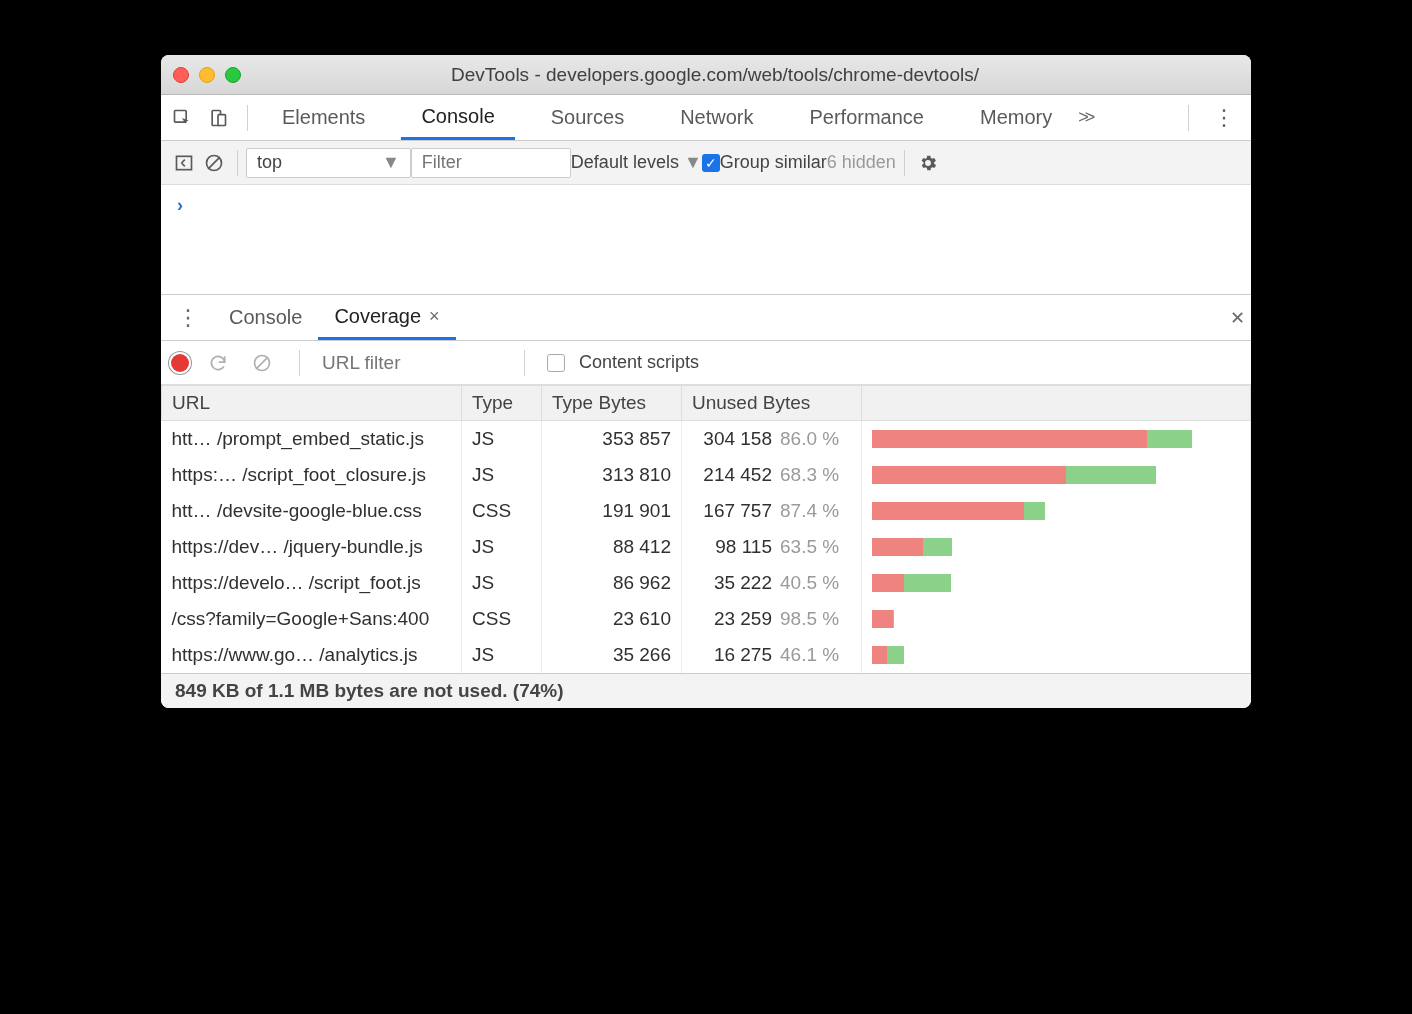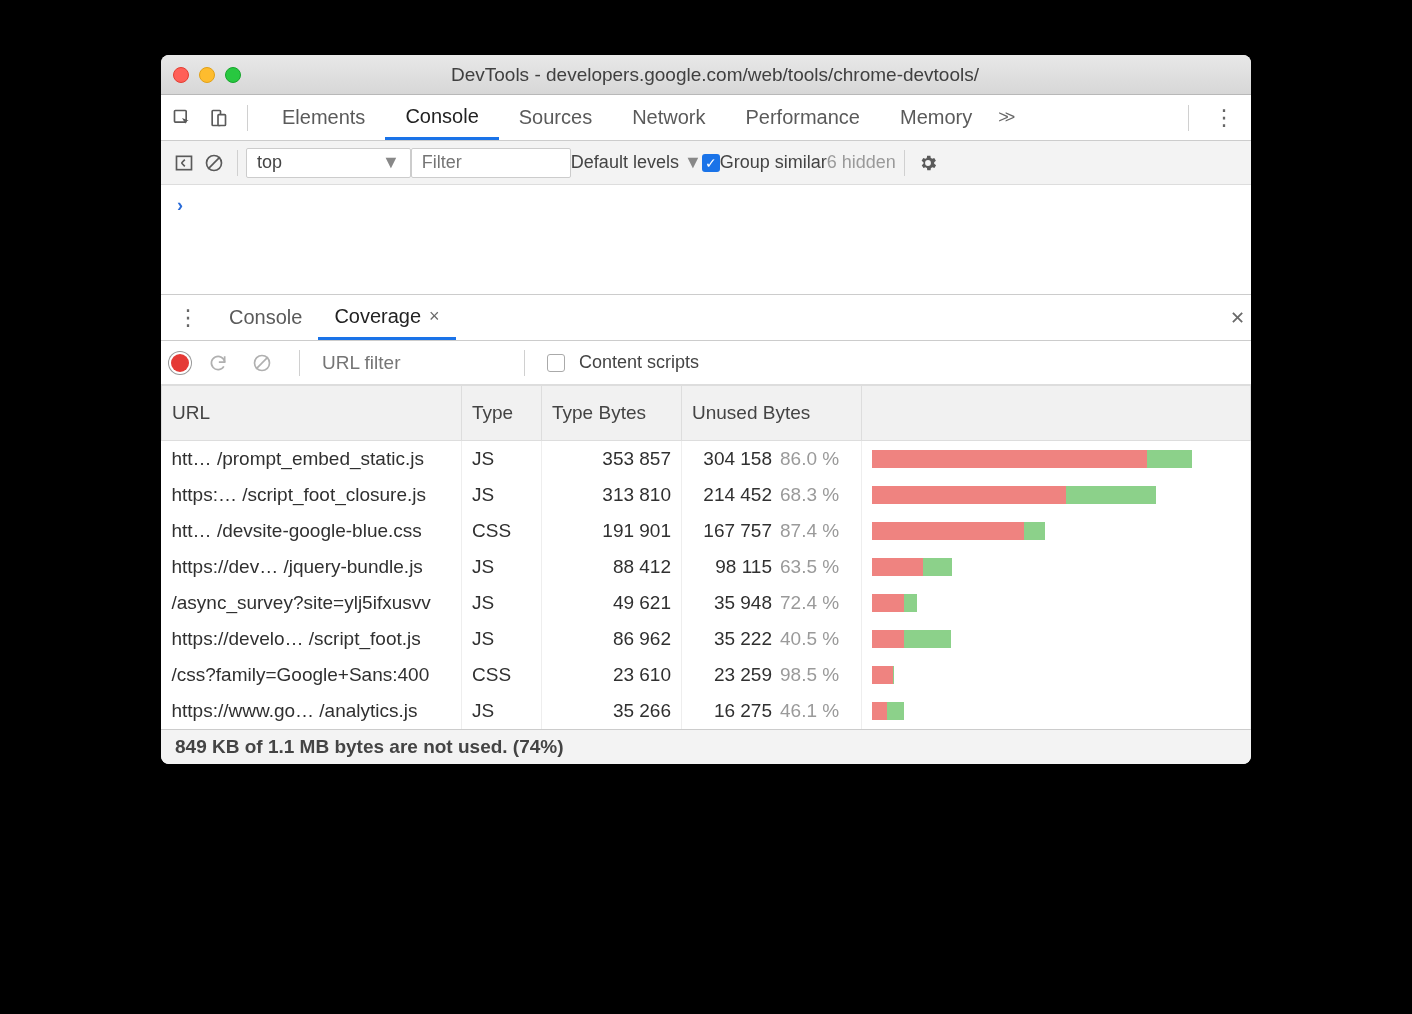--- a/index.html
+++ b/index.html
@@ -47,21 +47,21 @@
     gap: 6px;
   }
   .iconbtn {
     width: 30px; height:30px;
     display:inline-flex; align-items:center; justify-content:center;
     color:#5a5a5a;
     border-radius:3px;
   }
   .iconbtn svg { width:20px; height:20px; }
   .divider { width:1px; height:26px; background:#d0d0d0; margin: 0 8px;}
-  .tabs { display:flex; align-items:flex-end; height:100%; gap: 0px; }
+  .tabs { display:flex; align-items:flex-end; height:100%; gap: 16px; }
   .tab {
     padding: 0 20px;
     height:100%;
     display:flex; align-items:center;
     font-size: 20px;
     color:#5a5a5a;
     cursor:pointer;
   }
   .tab.active { color:#222; border-bottom:3px solid #1a73e8; }
   .spacer { flex:1; }
@@ -124,21 +124,21 @@
   .url-filter { border:none; background:transparent; font-size:19px; color:#9a9a9a; width:180px;}
   .chk-empty { width:18px; height:18px; border:1px solid #aaa; border-radius:3px;}
   .grey-icon { color:#b0b0b0; }
   
   table.cov {
     width:100%; border-collapse:collapse; font-size:19px;
   }
   table.cov th {
     text-align:left; font-weight:normal; color:#444;
     background:#f1f1f1; border:1px solid #ddd;
-    padding:16px 10px; height:34px;
+    padding:6px 10px; height:34px;
   }
   table.cov td {
     border-right:1px solid #eee;
     padding:4px 10px; height:36px;
     white-space:nowrap; overflow:hidden; text-overflow:ellipsis;
   }
   table.cov tr td:first-child { max-width:300px;}
   .col-url { width:300px;}
   .col-type { width:80px;}
   .col-total { width:140px; text-align:right;}
@@ -324,32 +324,20 @@
           <td class="col-total" style="text-align: right;">88 412</td>
           <td class="col-unused"><span class="unused-num">98 115</span><span class="unused-pct">63.5 %</span></td>
           <td class="bar-cell">
             <div class="bar" style="width:80px">
               <div class="red" style="width:50.8px"></div>
               <div class="green" style="width:29.200000000000003px"></div>
             </div>
           </td>
         </tr>
         <tr>
-          <td class="col-url">/async_survey?site=ylj5ifxusvv</td>
-          <td class="col-type">JS</td>
-          <td class="col-total" style="text-align: right;">49 621</td>
-          <td class="col-unused"><span class="unused-num">35 948</span><span class="unused-pct">72.4 %</span></td>
-          <td class="bar-cell">
-            <div class="bar" style="width:44.800000000000004px">
-              <div class="red" style="width:32.4352px"></div>
-              <div class="green" style="width:12.364800000000002px"></div>
-            </div>
-          </td>
-        </tr>
-        <tr>
           <td class="col-url">https://develo… /script_foot.js</td>
           <td class="col-type">JS</td>
           <td class="col-total" style="text-align: right;">86 962</td>
           <td class="col-unused"><span class="unused-num">35 222</span><span class="unused-pct">40.5 %</span></td>
           <td class="bar-cell">
             <div class="bar" style="width:78.72px">
               <div class="red" style="width:31.881600000000002px"></div>
               <div class="green" style="width:46.83839999999999px"></div>
             </div>
           </td>

